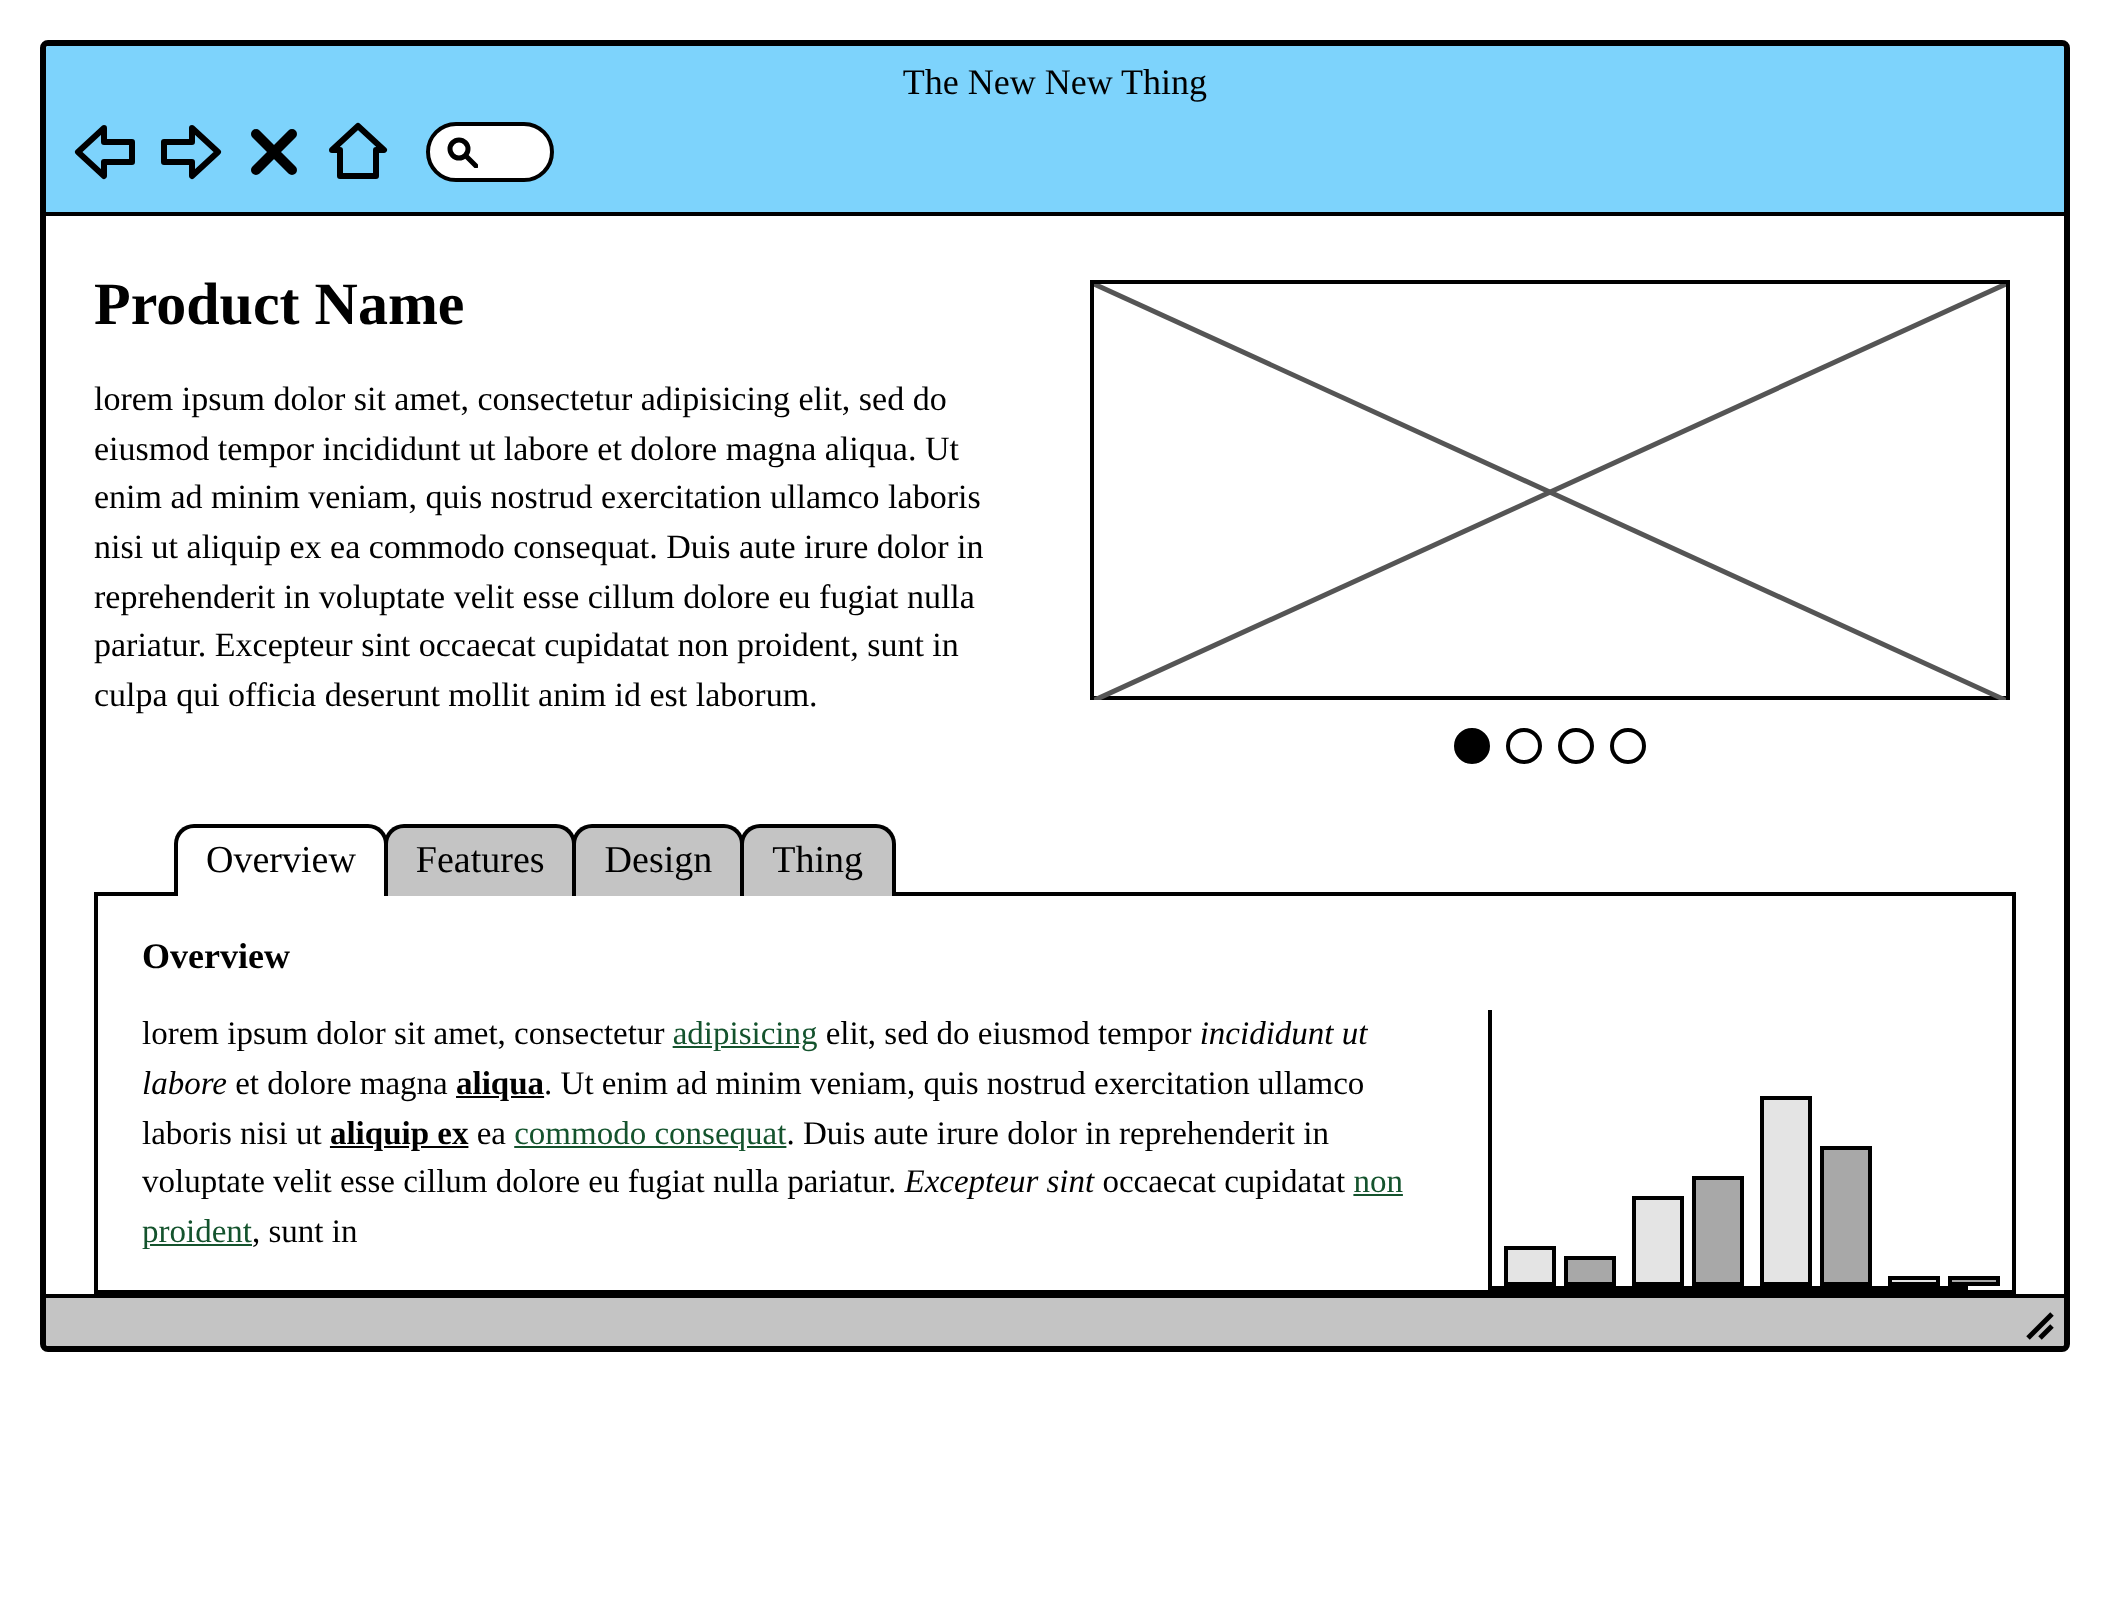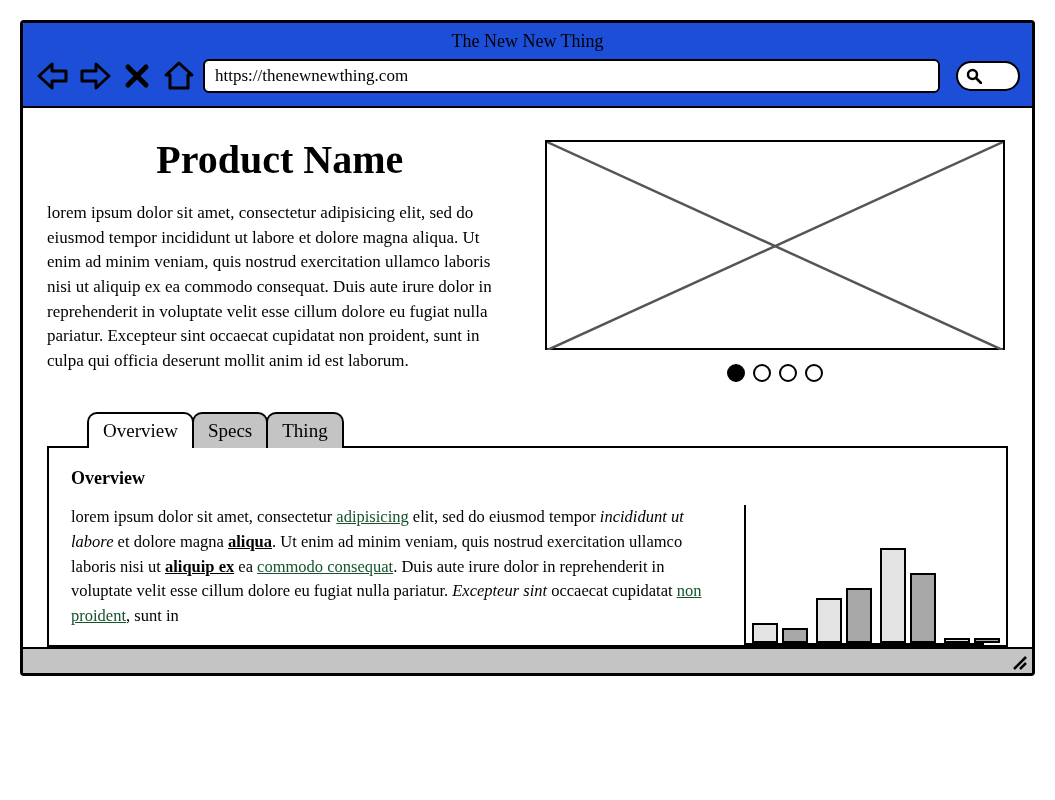--- a/index.html
+++ b/index.html
@@ -10,21 +10,21 @@
     }
     .browser-window {
       width: 1015px;
       margin: 0 auto;
       border: 3px solid #000;
       border-radius: 4px;
       background: #fff;
       overflow: hidden;
     }
     .browser-chrome {
-      background: #1d4ed8;
+      background: #7dd3fc;
       border-bottom: 2px solid #000;
       padding: 8px 12px 12px 12px;
     }
     .window-title {
       text-align: center;
       font-size: 18px;
       margin-bottom: 6px;
       font-family: "Comic Sans MS", cursive;
     }
     .toolbar {
@@ -71,25 +71,24 @@
       min-height: 500px;
     }
     .top-section {
       display: flex;
       gap: 30px;
       margin-bottom: 30px;
     }
     .left-col { flex: 1; }
     .right-col { flex: 1; display: flex; flex-direction: column; align-items: center;}
     .product-title {
-      font-size: 40px;
+      font-size: 30px;
       font-weight: bold;
       margin-bottom: 18px;
       font-family: "Comic Sans MS", cursive;
-      text-align: center;
     }
     .product-desc {
       font-size: 17px;
       line-height: 1.45;
       font-family: "Comic Sans MS", cursive;
     }
     .image-placeholder {
       width: 460px;
       height: 210px;
       border: 2.5px solid #000;
@@ -228,23 +227,20 @@
       </div>
       <div class="nav-icon">
         <svg width="26" height="26" viewBox="0 0 26 26">
           <path d="M4 4 L22 22 M22 4 L4 22" stroke="#000" stroke-width="5" stroke-linecap="round"></path>
         </svg>
       </div>
       <div class="nav-icon">
         <svg width="32" height="32" viewBox="0 0 32 32">
           <path d="M16 3 L29 15 L25 15 L25 28 L7 28 L7 15 L3 15 Z" fill="none" stroke="#000" stroke-width="3" stroke-linejoin="round"></path>
         </svg>
-      </div>
-      <div class="url-bar">
-        <span>https://thenewnewthing.com</span>
       </div>
       <div class="search-pill">
         <svg width="16" height="16" viewBox="0 0 16 16">
           <circle cx="6.5" cy="6.5" r="4.5" fill="none" stroke="#000" stroke-width="2.5"></circle>
           <line x1="10" y1="10" x2="15" y2="15" stroke="#000" stroke-width="2.5" stroke-linecap="round"></line>
         </svg>
       </div>
     </div>
   </div>
 
@@ -266,21 +262,22 @@
           <div class="dot"></div>
           <div class="dot"></div>
           <div class="dot"></div>
         </div>
       </div>
     </div>
 
     <div class="tabs-container">
       <div class="tab-row">
         <div class="tab active">Overview</div>
-        <div class="tab">Specs</div>
+        <div class="tab">Features</div>
+        <div class="tab">Design</div>
         <div class="tab">Thing</div>
       </div>
       <div class="tab-panel">
         <div class="panel-title">Overview</div>
         <div class="panel-content">
           <div class="panel-text">
             <span>lorem ipsum dolor sit amet, consectetur </span><a href="#" class="link">adipisicing</a><span> elit, sed do eiusmod tempor </span><span class="italic">incididunt ut labore</span><span> et dolore magna </span><span class="bold">aliqua</span><span>. Ut enim ad minim veniam, quis nostrud exercitation ullamco laboris nisi ut </span><span class="bold">aliquip ex</span><span> ea </span><a href="#" class="link">commodo consequat</a><span>. Duis aute irure dolor in reprehenderit in voluptate velit esse cillum dolore eu fugiat nulla pariatur. </span><span class="italic">Excepteur sint</span><span> occaecat cupidatat </span><a href="#" class="link">non proident</a><span>, sunt in</span>
           </div>
           <div class="panel-chart">
             <div class="bar-group">

